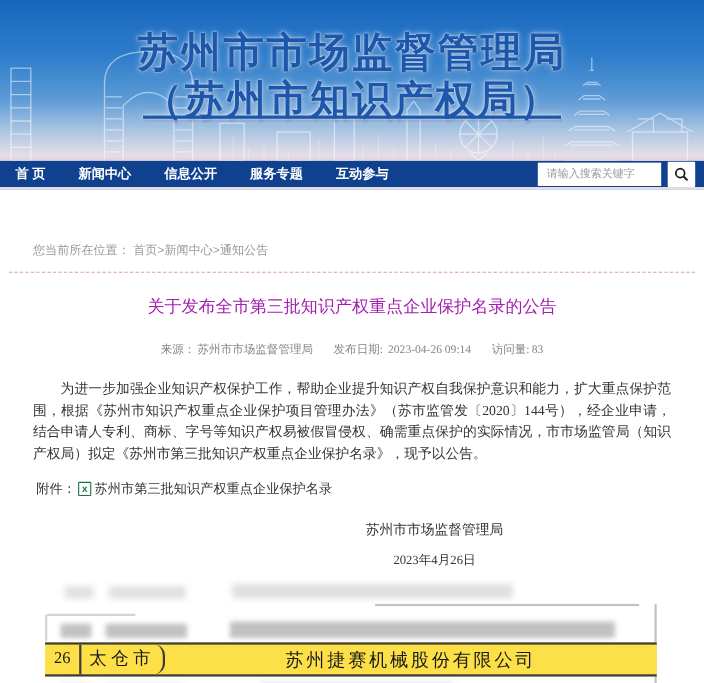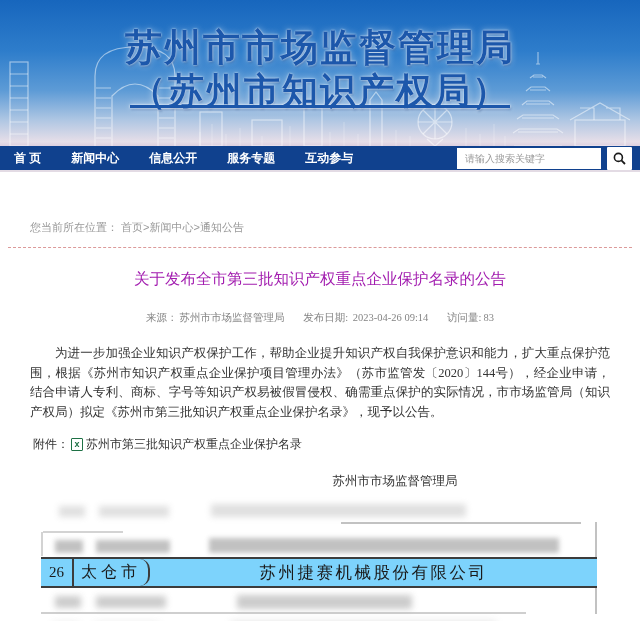--- a/index.html
+++ b/index.html
@@ -15,21 +15,21 @@
     text-shadow:0 0 2px rgba(255,255,255,.95), 0 0 7px rgba(255,255,255,.55), 1px 2px 2px rgba(20,60,130,.35); }
   .banner-line1 { font-size:37px; }
   .banner-line2 { font-size:36px; margin-top:4px;text-decoration:underline; }
 
   
   .nav { display:flex; align-items:center; width:640px; height:26px; background:#10418e;
     padding:0 8px 0 14px; border-bottom:2px solid #e3dbe4; }
   .nav-item { color:#ffffff; font-size:12px; font-weight:700; white-space:nowrap; cursor:pointer; }
   .nav-item + .nav-item { margin-left:30px; }
   .nav-search { margin-left:auto; display:flex; align-items:center; }
-  .nav-search input { width:144px; height:21px; border:1px solid #ffffff; background:#ffffff;
+  .nav-search input { width:112px; height:21px; border:1px solid #ffffff; background:#ffffff;
     font-size:10px; padding:0 7px; color:#333; outline:none; }
   .nav-search input::placeholder { color:#9a9a9a; }
   .search-btn { width:25px; height:23px; margin-left:6px; background:#ffffff; border:none;
     display:flex; align-items:center; justify-content:center; cursor:pointer; border-radius:1px; }
 
   
   .breadcrumb { padding:16px 0 12px 30px; font-size:11px; color:#999;margin-top:32px; }
   .breadcrumb .crumb-path { color:#999; cursor:pointer; }
   .divider { margin:0 8px; border-top:1px dashed #dc9a9a; height:0; }
 
@@ -56,21 +56,21 @@
   
   .table-snippet { position:relative; margin:12px 0 0 41px; width:556px; height:162px;
     font-family:"Liberation Serif","DejaVu Serif",serif; }
   .smudge { position:absolute; background:#8f8f8f; border-radius:1px; }
   .blur-a { filter:blur(3px); opacity:.28; }
   .blur-b { filter:blur(2.5px); opacity:.55; }
   .blur-c { filter:blur(3px); opacity:.45; }
   .blur-d { filter:blur(4px); opacity:.28; }
   .gline { position:absolute; background:#a8a8a8; }
   .clear-row { position:absolute; left:0; top:55px; width:556px; height:31px; display:flex;
-    background:#7dd3fc; border-top:2px solid #3c3c3c; border-bottom:2px solid #3c3c3c; }
+    background:#fde047; border-top:2px solid #3c3c3c; border-bottom:2px solid #3c3c3c; }
   .clear-row .cell { display:flex; align-items:center; justify-content:center; color:#1a1a1a; }
   .cell-no { width:33px; border-right:2px solid #3c3c3c; font-size:15px; }
   .cell-city { width:76px; border-right:2px solid #3c3c3c; font-size:16px; letter-spacing:4px;border-radius:10px; }
   .cell-company { flex:1; font-size:16.5px; letter-spacing:2.5px; }
 </style>
 </head>
 <body>
 
 <div class="banner">
   <svg class="skyline" viewBox="0 0 640 146" fill="none">
@@ -135,20 +135,21 @@
 <p class="article-body">为进一步加强企业知识产权保护工作，帮助企业提升知识产权自我保护意识和能力，扩大重点保护范围，根据《苏州市知识产权重点企业保护项目管理办法》（苏市监管发〔2020〕144号），经企业申请，结合申请人专利、商标、字号等知识产权易被假冒侵权、确需重点保护的实际情况，市市场监管局（知识产权局）拟定《苏州市第三批知识产权重点企业保护名录》，现予以公告。</p>
 
 <div class="attachment">
   <span>附件：</span>
   <span class="xls-icon">x</span>
   <span class="attachment-link">苏州市第三批知识产权重点企业保护名录</span>
 </div>
 
 <div class="signature">
   <div class="signature-org">苏州市市场监督管理局</div>
+  <div class="signature-date">2023年4月26日</div>
 </div>
 
 <div class="table-snippet">
 
   <div class="smudge blur-a" style="left:18px;top:4px;width:26px;height:11px;"></div>
   <div class="smudge blur-a" style="left:58px;top:4px;width:70px;height:11px;"></div>
   <div class="smudge blur-a" style="left:170px;top:2px;width:255px;height:13px;"></div>
   <div class="gline" style="left:300px;top:20px;width:240px;height:2px;opacity:.7;"></div>
   <div class="gline" style="left:2px;top:29px;width:80px;height:2px;opacity:.5;"></div>
 

